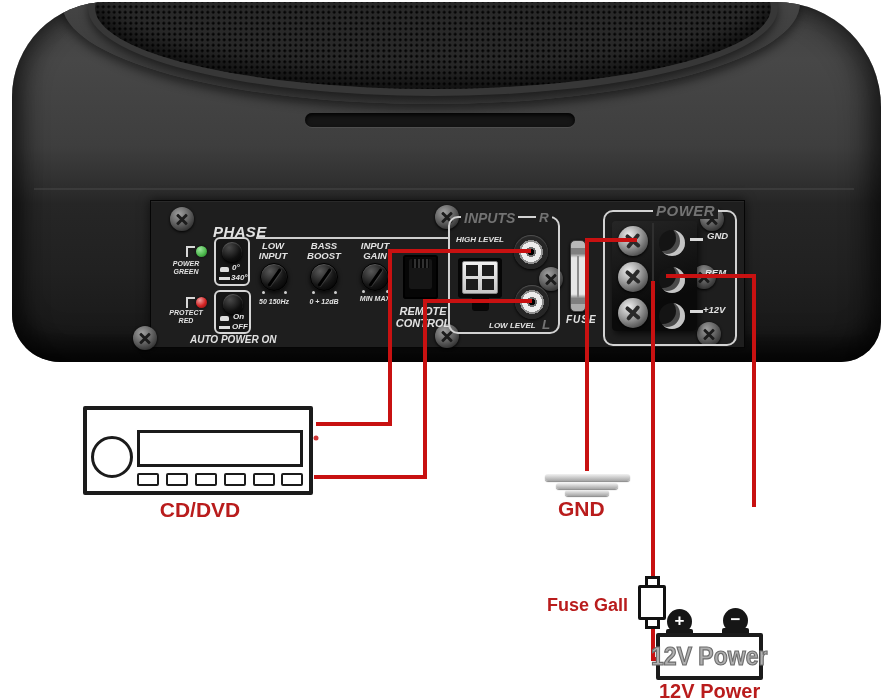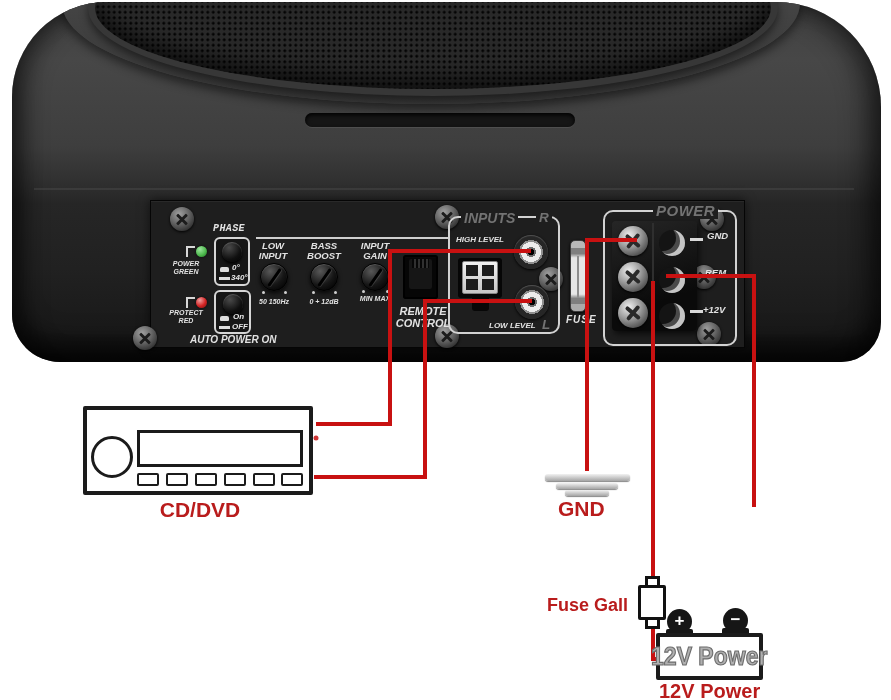--- a/index.html
+++ b/index.html
@@ -86,21 +86,21 @@
 
   <div class="screw abs" style="left:170px;top:207px;"></div>
   <div class="screw abs" style="left:435px;top:205px;"></div>
   <div class="screw abs" style="left:700px;top:207px;"></div>
   <div class="screw abs" style="left:133px;top:326px;"></div>
   <div class="screw abs" style="left:435px;top:324px;"></div>
   <div class="screw abs" style="left:697px;top:322px;"></div>
   <div class="screw abs" style="left:539px;top:267px;"></div>
   <div class="screw abs" style="left:692px;top:265px;"></div>
 
-  <div class="ptxt" style="left:213px;top:224px;font-size:10px;letter-spacing:.4px;font-family:Liberation Mono, monospace;">PHASE</div>
+  <div class="ptxt" style="left:213px;top:224px;font-size:15px;letter-spacing:.4px;">PHASE</div>
   <div class="bracket" style="left:186px;top:246px;"></div>
   <div class="led led-green" style="left: 196px; top: 246px; background: radial-gradient(circle at 35% 30%, rgb(159, 228, 159), rgb(79, 187, 79) 55%, rgb(28, 110, 28));"></div>
   <div class="ptxt ctr" style="left:164px;top:260px;width:44px;font-size:7px;">POWER
 GREEN</div>
   <div class="bracket" style="left:186px;top:297px;"></div>
   <div class="led led-red" style="left: 196px; top: 297px; background: radial-gradient(circle at 35% 30%, rgb(240, 160, 160), rgb(211, 34, 34) 55%, rgb(110, 20, 20));"></div>
   <div class="ptxt ctr" style="left:162px;top:309px;width:48px;font-size:7px;">PROTECT
 RED</div>
 
   <div class="swbox" style="left:214px;top:237px;width:36px;height:49px;">

